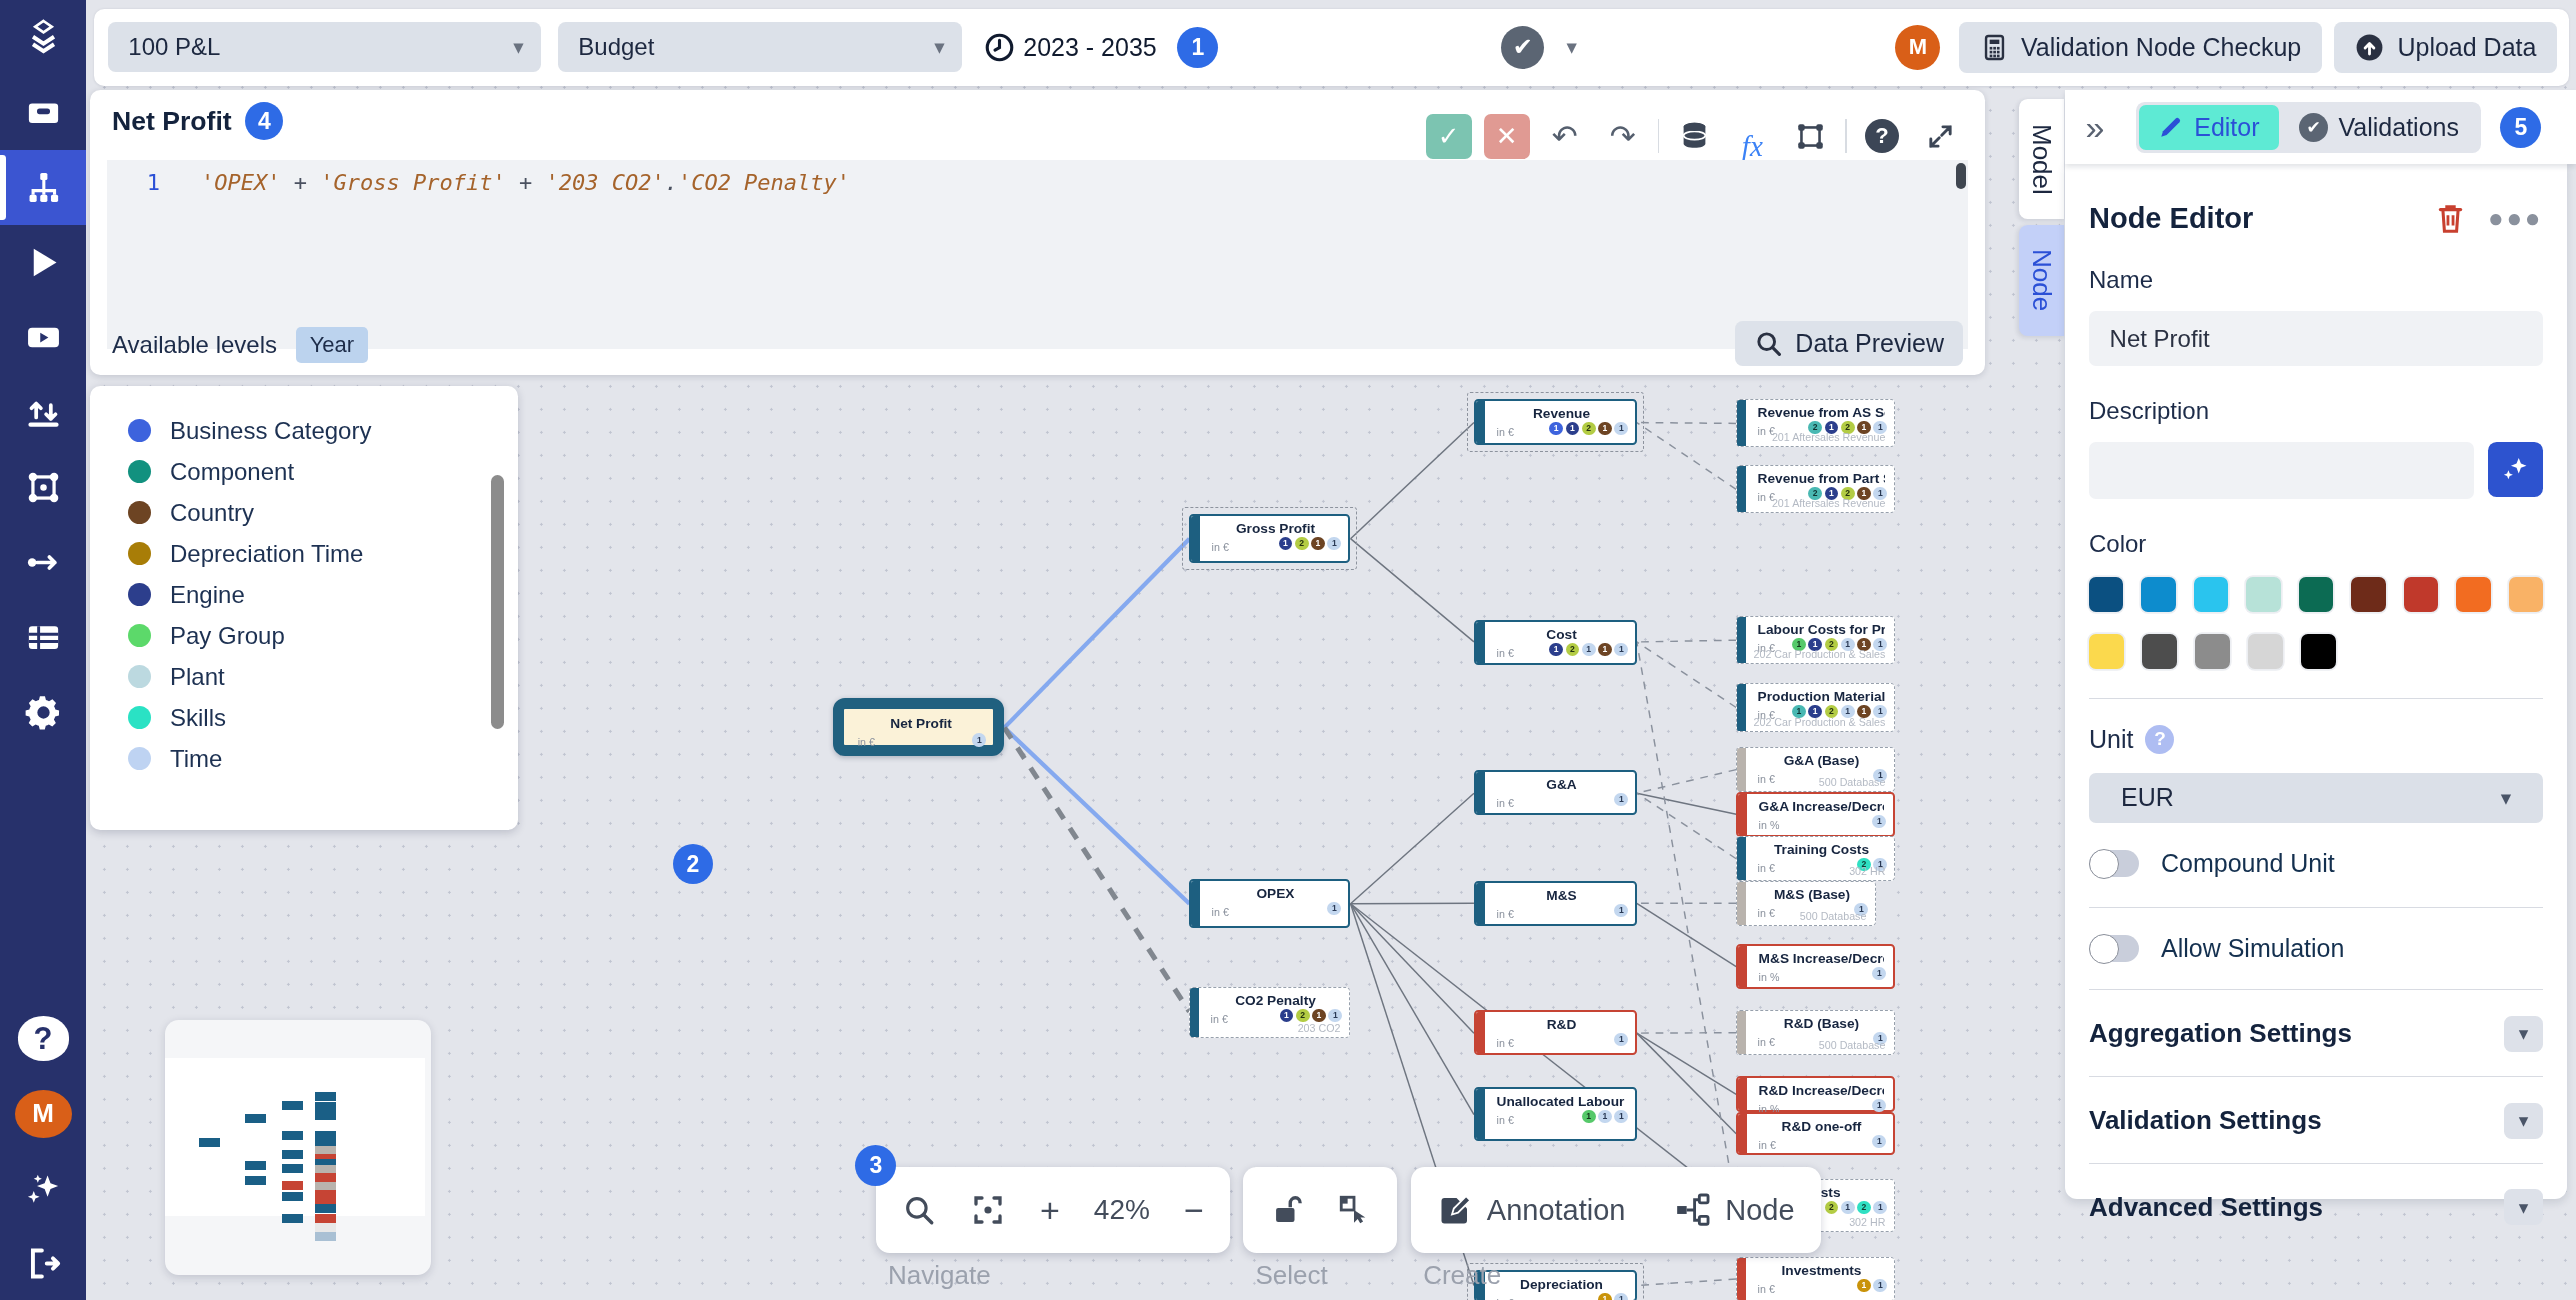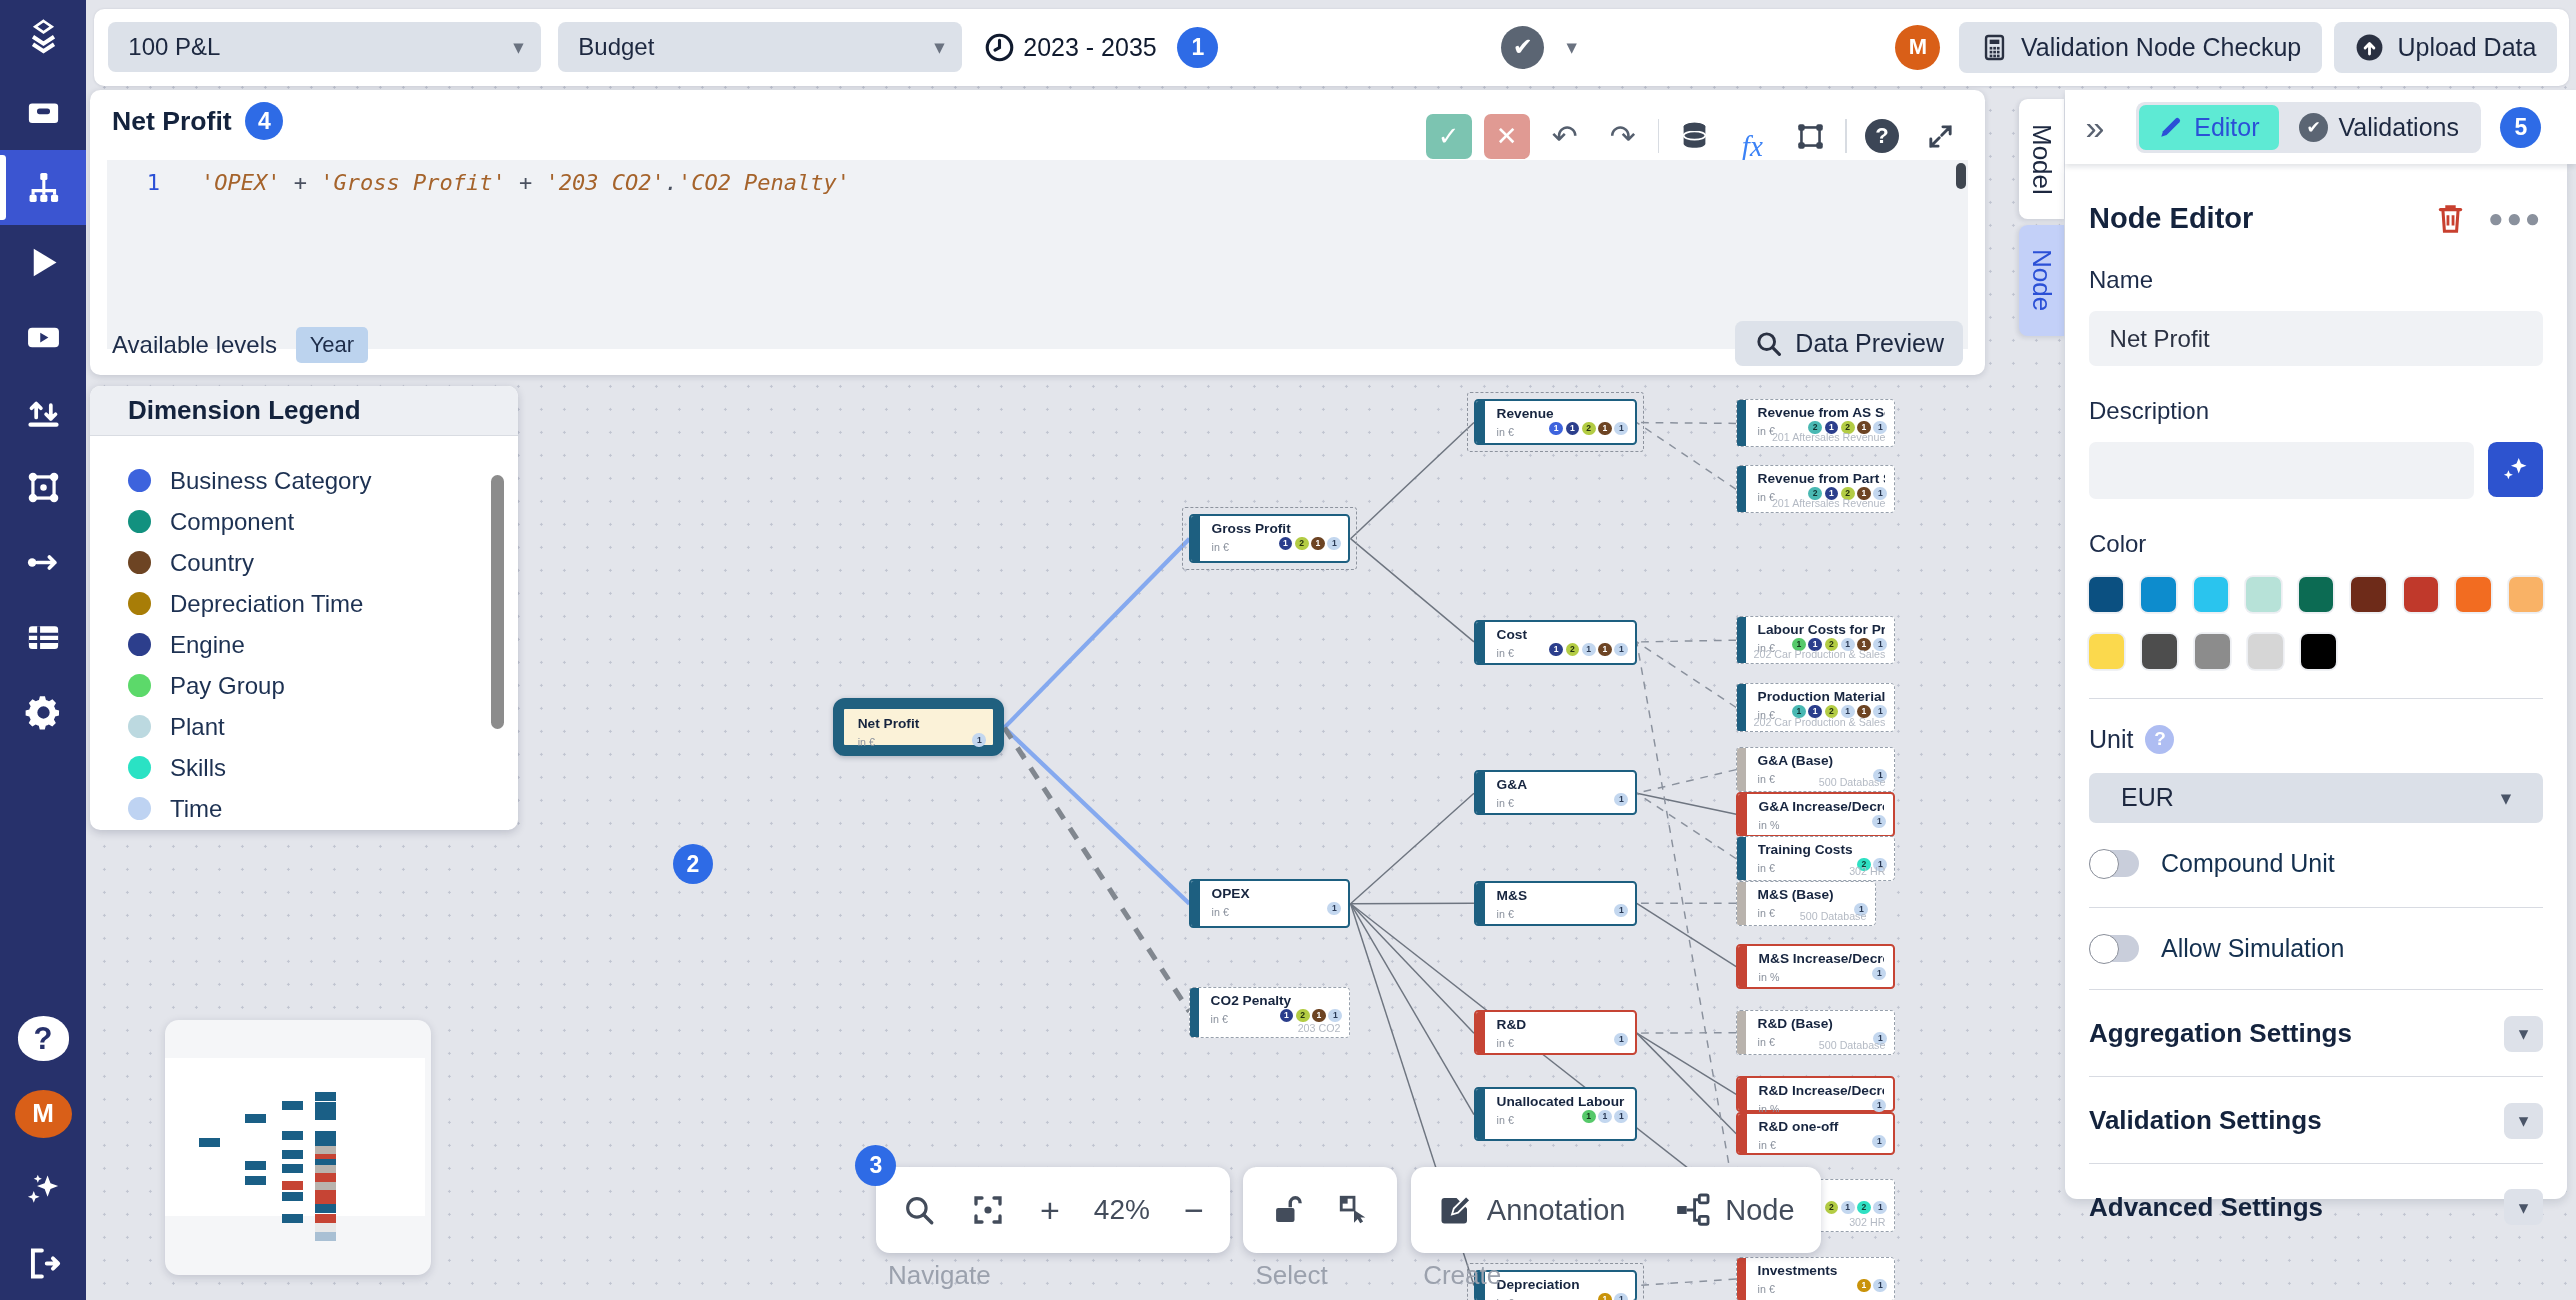--- a/index.html
+++ b/index.html
@@ -63,21 +63,21 @@
     box-shadow:0 2.6px 8.6px rgba(20,30,60,.18); overflow:hidden; }
   .lg-head { height:50px; background:#edeff3; border-bottom:1.7px solid #d9dce2; display:flex; align-items:center; padding-left:38px;
     font-size:26px; font-weight:bold; color:#14233d; }
   .lg-items { padding:24px 0 0 38px; }
   .lg-item { display:flex; align-items:center; gap:19px; height:41px; font-size:24px; color:#1d3152; }
   .lg-dot { width:23px; height:23px; border-radius:50%; flex:0 0 auto; }
   .lg-scroll { position:absolute; right:13.7px; top:89px; width:13px; height:254px; background:#8c8c8c; border-radius:6.9px; }
 
   
   .edges { position:absolute; left:0; top:0; z-index:1; pointer-events:none; }
-  .node { position:absolute; background:#fff; z-index:2; border-radius:4.3px; }
+  .node { position:absolute; background:#fff; z-index:2; border-radius:4.3px;text-align:center; }
   .node .bar { position:absolute; left:0; top:0; bottom:0; width:9.4px; background:#1d5f80; border-radius:2.6px 0 0 2.6px; }
   .node.bar-red .bar{ background:#c64434; } .node.bar-gray .bar{ background:#b9b3ad; }
   .node.k-solid { border:2.1px solid #1d5f80; }
   .node.k-red { border:2.1px solid #c64434; }
   .node.k-dashed { border:1.7px dashed #97a0ac; }
   .node.outline::after { content:""; position:absolute; inset:-8.6px; border:1.7px dashed #8d939e; border-radius:3.4px; }
   .node.selected { border:11px solid #20607f; background:#fbf2d8; border-radius:12px; box-shadow:0 1.7px 5.1px rgba(20,40,70,.25); }
   .n-title { position:absolute; left:20.6px; top:5.1px; right:8.6px; font-size:13.7px; font-weight:bold; color:#17253f; white-space:nowrap; overflow:hidden; }
   .node.selected .n-title { left:13.7px; top:6.9px; }
   .n-unit { position:absolute; left:20.6px; top:25px; font-size:10.7px; color:#8a919d; }
@@ -653,21 +653,20 @@
   <div class="dp-btn">
     <svg class="icon" width="29" height="29" viewBox="0 0 24 24">
         <circle cx="10.5" cy="10.5" r="6.5" fill="none" stroke="#2a3142" stroke-width="2.4"></circle>
         <path d="M15.5 15.5L21 21" stroke="#2a3142" stroke-width="2.6" stroke-linecap="round"></path>
       </svg>
     <span>Data Preview</span>
   </div>
 </section>
 
 <aside class="legend">
-  <div class="lg-head">Dimension Legend</div>
   <div class="lg-items" id="legend-items">
       <div class="lg-item">
         <span class="lg-dot" style="background:#3d63dd"></span>
         <span>Business Category</span>
       </div>
       <div class="lg-item">
         <span class="lg-dot" style="background:#12917f"></span>
         <span>Component</span>
       </div>
       <div class="lg-item">

